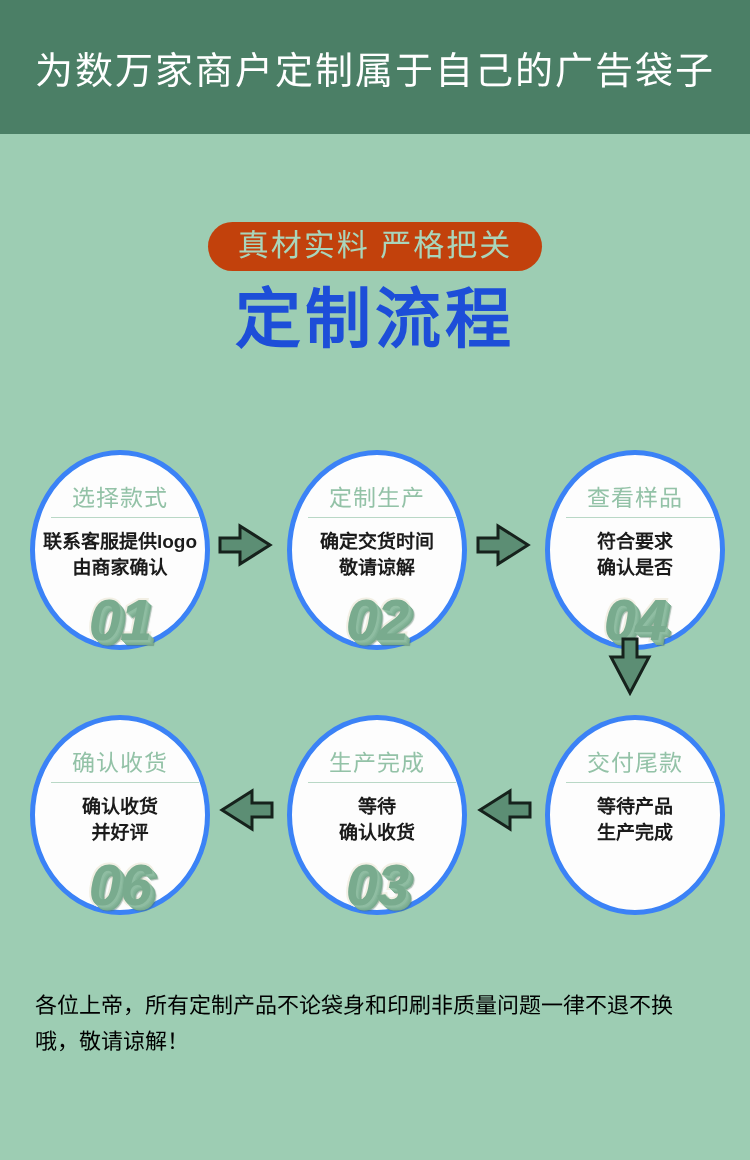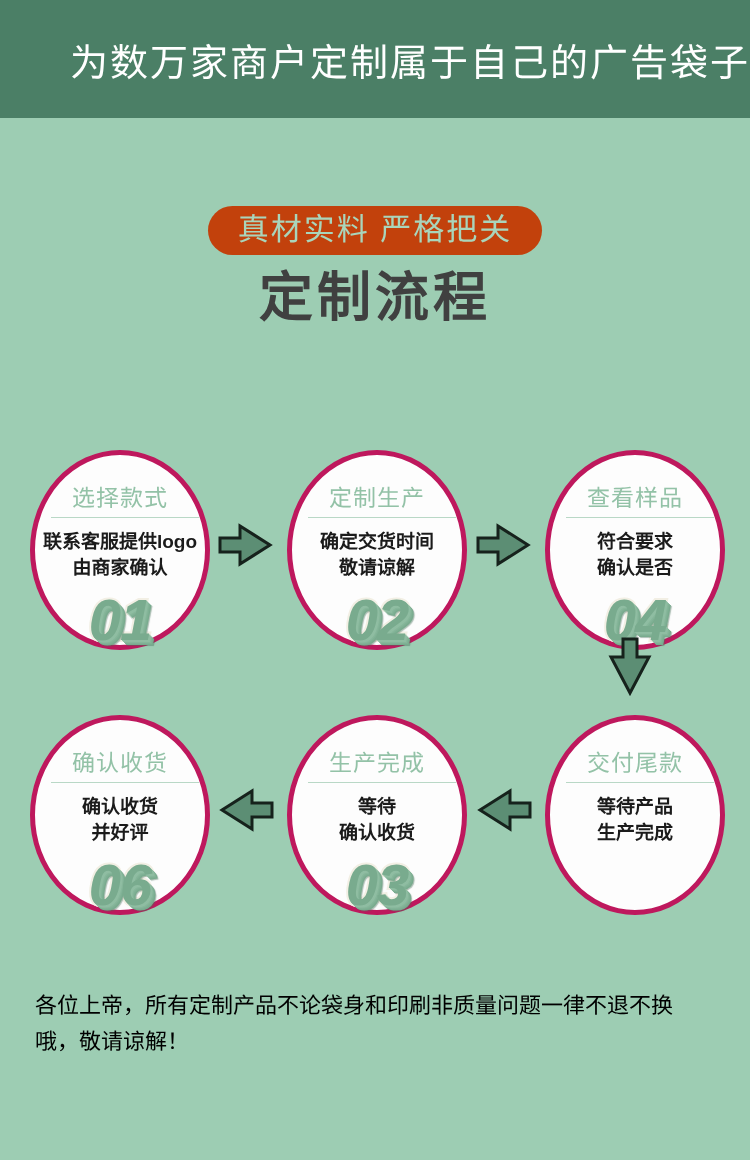--- a/index.html
+++ b/index.html
@@ -12,25 +12,25 @@
     height: 1160px;
     background: #9dcdb3;
     font-family: "Liberation Sans", "DejaVu Sans", sans-serif;
     overflow: hidden;
     position: relative;
   }
 
   
   .banner {
     width: 750px;
-    height: 118px;
+    height: 134px;
     background: #4b7f66;
     display: flex;
     align-items: center;
-    justify-content: flex-end;
+    justify-content: center;
     box-sizing: border-box;
   }
   .banner-title {
     color: #ffffff;
     font-size: 38px;
     letter-spacing: 2px;
     font-weight: 400;
     white-space: nowrap;
   }
 
@@ -44,41 +44,41 @@
     background: #c2410c;
     color: #a9d5bb;
     font-size: 31px;
     letter-spacing: 2px;
     padding: 8px 30px 10px 30px;
     border-radius: 30px;
     line-height: 1.0;
   }
   .main-title {
     margin-top: 14px;
-    color: #404040;
-    font-size: 54px;
+    color: #1d4ed8;
+    font-size: 66px;
     font-weight: bold;
     letter-spacing: 4px;
     line-height: 1.05;
   }
 
   
   .flow {
     position: absolute;
     left: 0;
     top: 425px;
     width: 750px;
     height: 520px;
   }
 
   .node {
     position: absolute;
     width: 180px;
     height: 200px;
-    border: 5px solid #be185d;
+    border: 5px solid #3b82f6;
     border-radius: 50%;
     background: #fdfdfd;
     box-sizing: border-box;
     overflow: visible;
   }
   .node-inner {
     position: relative;
     width: 100%;
     height: 100%;
   }

